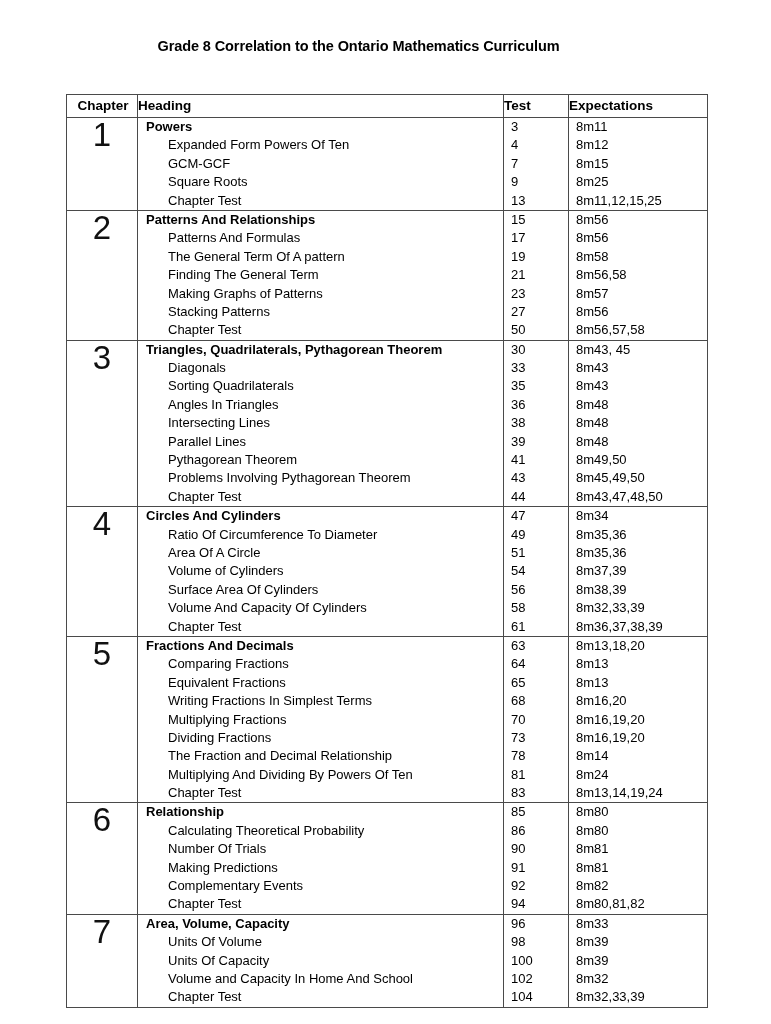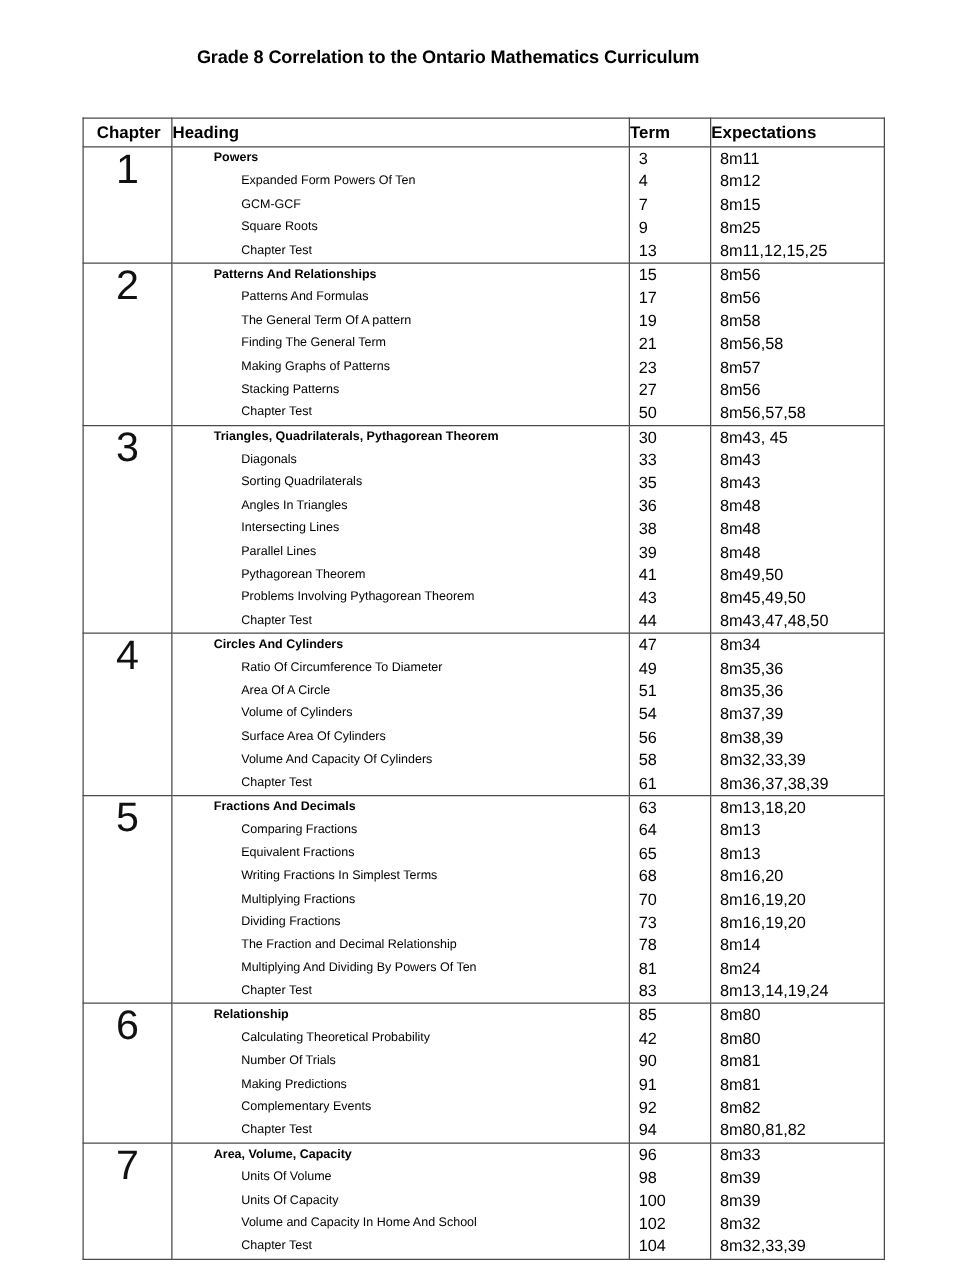--- a/index.html
+++ b/index.html
@@ -77,24 +77,23 @@
     line-height: 1;
     color: #111;
   }
 
   td.rows-cell { padding: 0; }
 
   .rowline {
     display: flex;
     height: 18.4px;
     line-height: 18.4px;
-    font-size: 10px;
+    font-size: 13px;
     white-space: nowrap;
     overflow: hidden;
-    margin-left: 25px;
   }
   .rowline .t {
     padding-left: 8px;
   }
   .rowline.sub .t {
     padding-left: 30px;
   }
   .rowline.head .t {
     font-weight: bold;
   }
@@ -125,21 +124,21 @@
     <colgroup>
       <col class="c-chapter">
       <col class="c-heading">
       <col class="c-page">
       <col class="c-exp">
     </colgroup>
     <thead>
       <tr>
         <th class="th-chapter">Chapter</th>
         <th>Heading</th>
-        <th>Term</th>
+        <th>Test</th>
         <th>Expectations</th>
       </tr>
     </thead>
     <tbody id="table-body">
         <tr>
           <td class="chapter-cell">1</td>
           <td class="rows-cell">
             <div class="rowline head">
               <span class="t">Powers</span>
             </div>
@@ -384,21 +383,21 @@
             </div>
             <div class="rowline sub">
               <span class="t">Complementary Events</span>
             </div>
             <div class="rowline sub">
               <span class="t">Chapter Test</span>
             </div>
           </td>
           <td class="col-pages">
             <div class="cellline">85</div>
-            <div class="cellline">42</div>
+            <div class="cellline">86</div>
             <div class="cellline">90</div>
             <div class="cellline">91</div>
             <div class="cellline">92</div>
             <div class="cellline">94</div>
           </td>
           <td class="col-exps">
             <div class="cellline">8m80</div>
             <div class="cellline">8m80</div>
             <div class="cellline">8m81</div>
             <div class="cellline">8m81</div>

